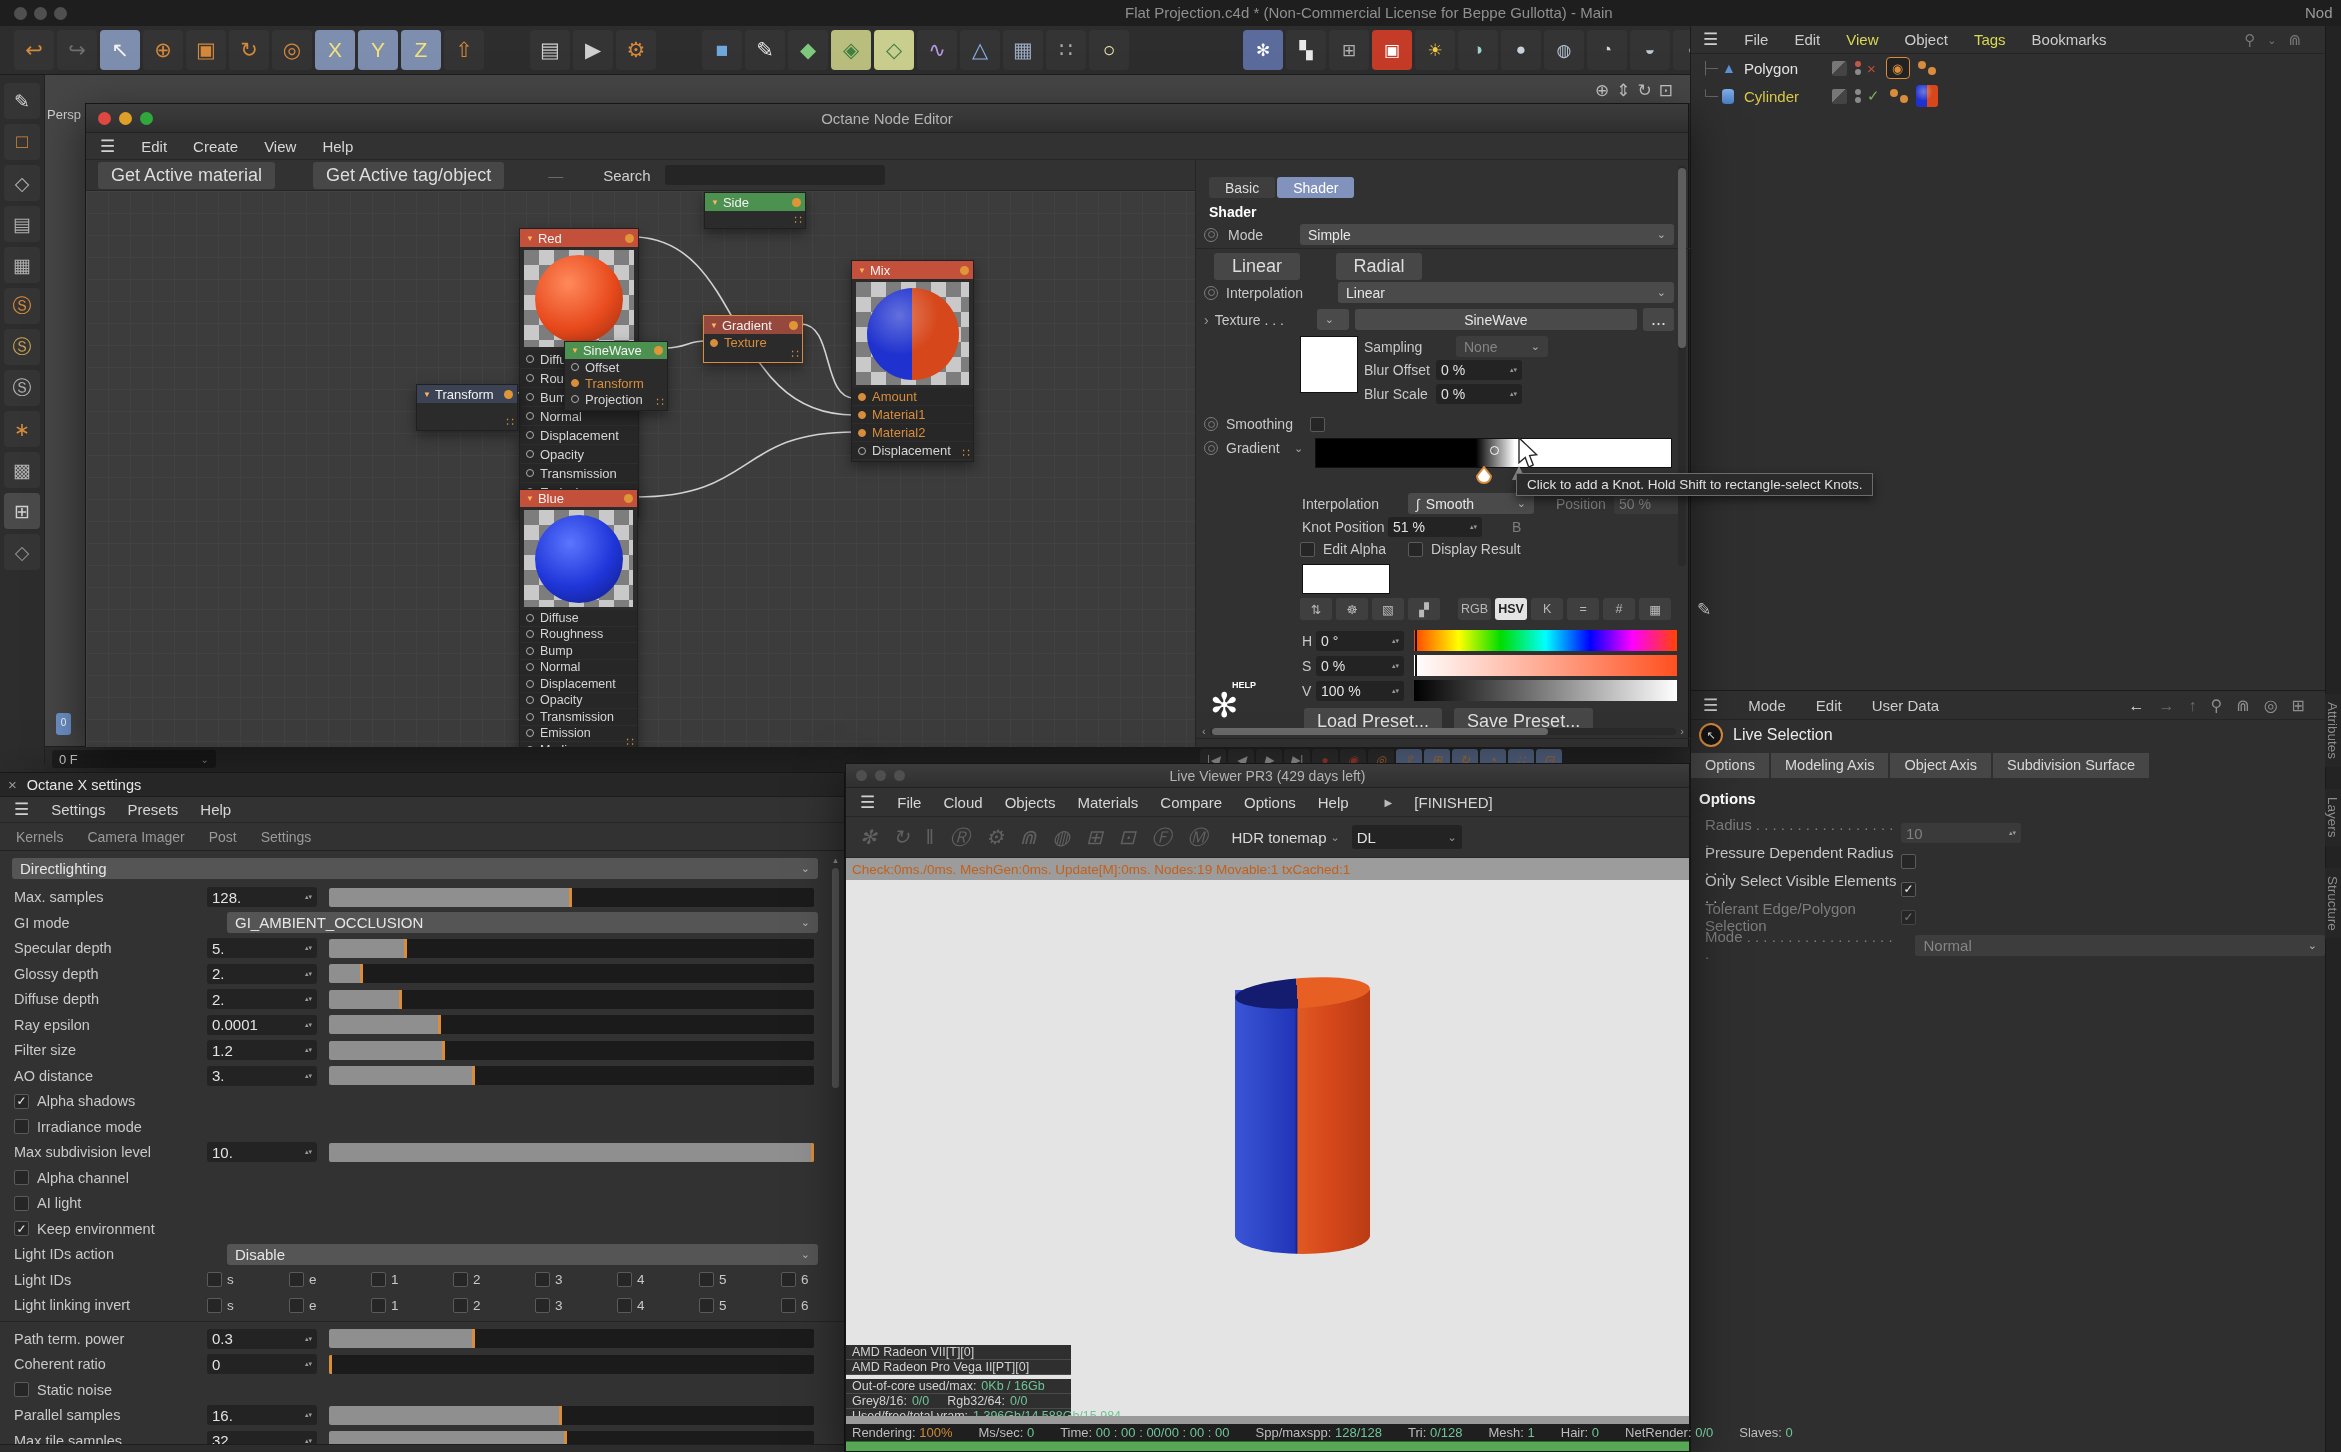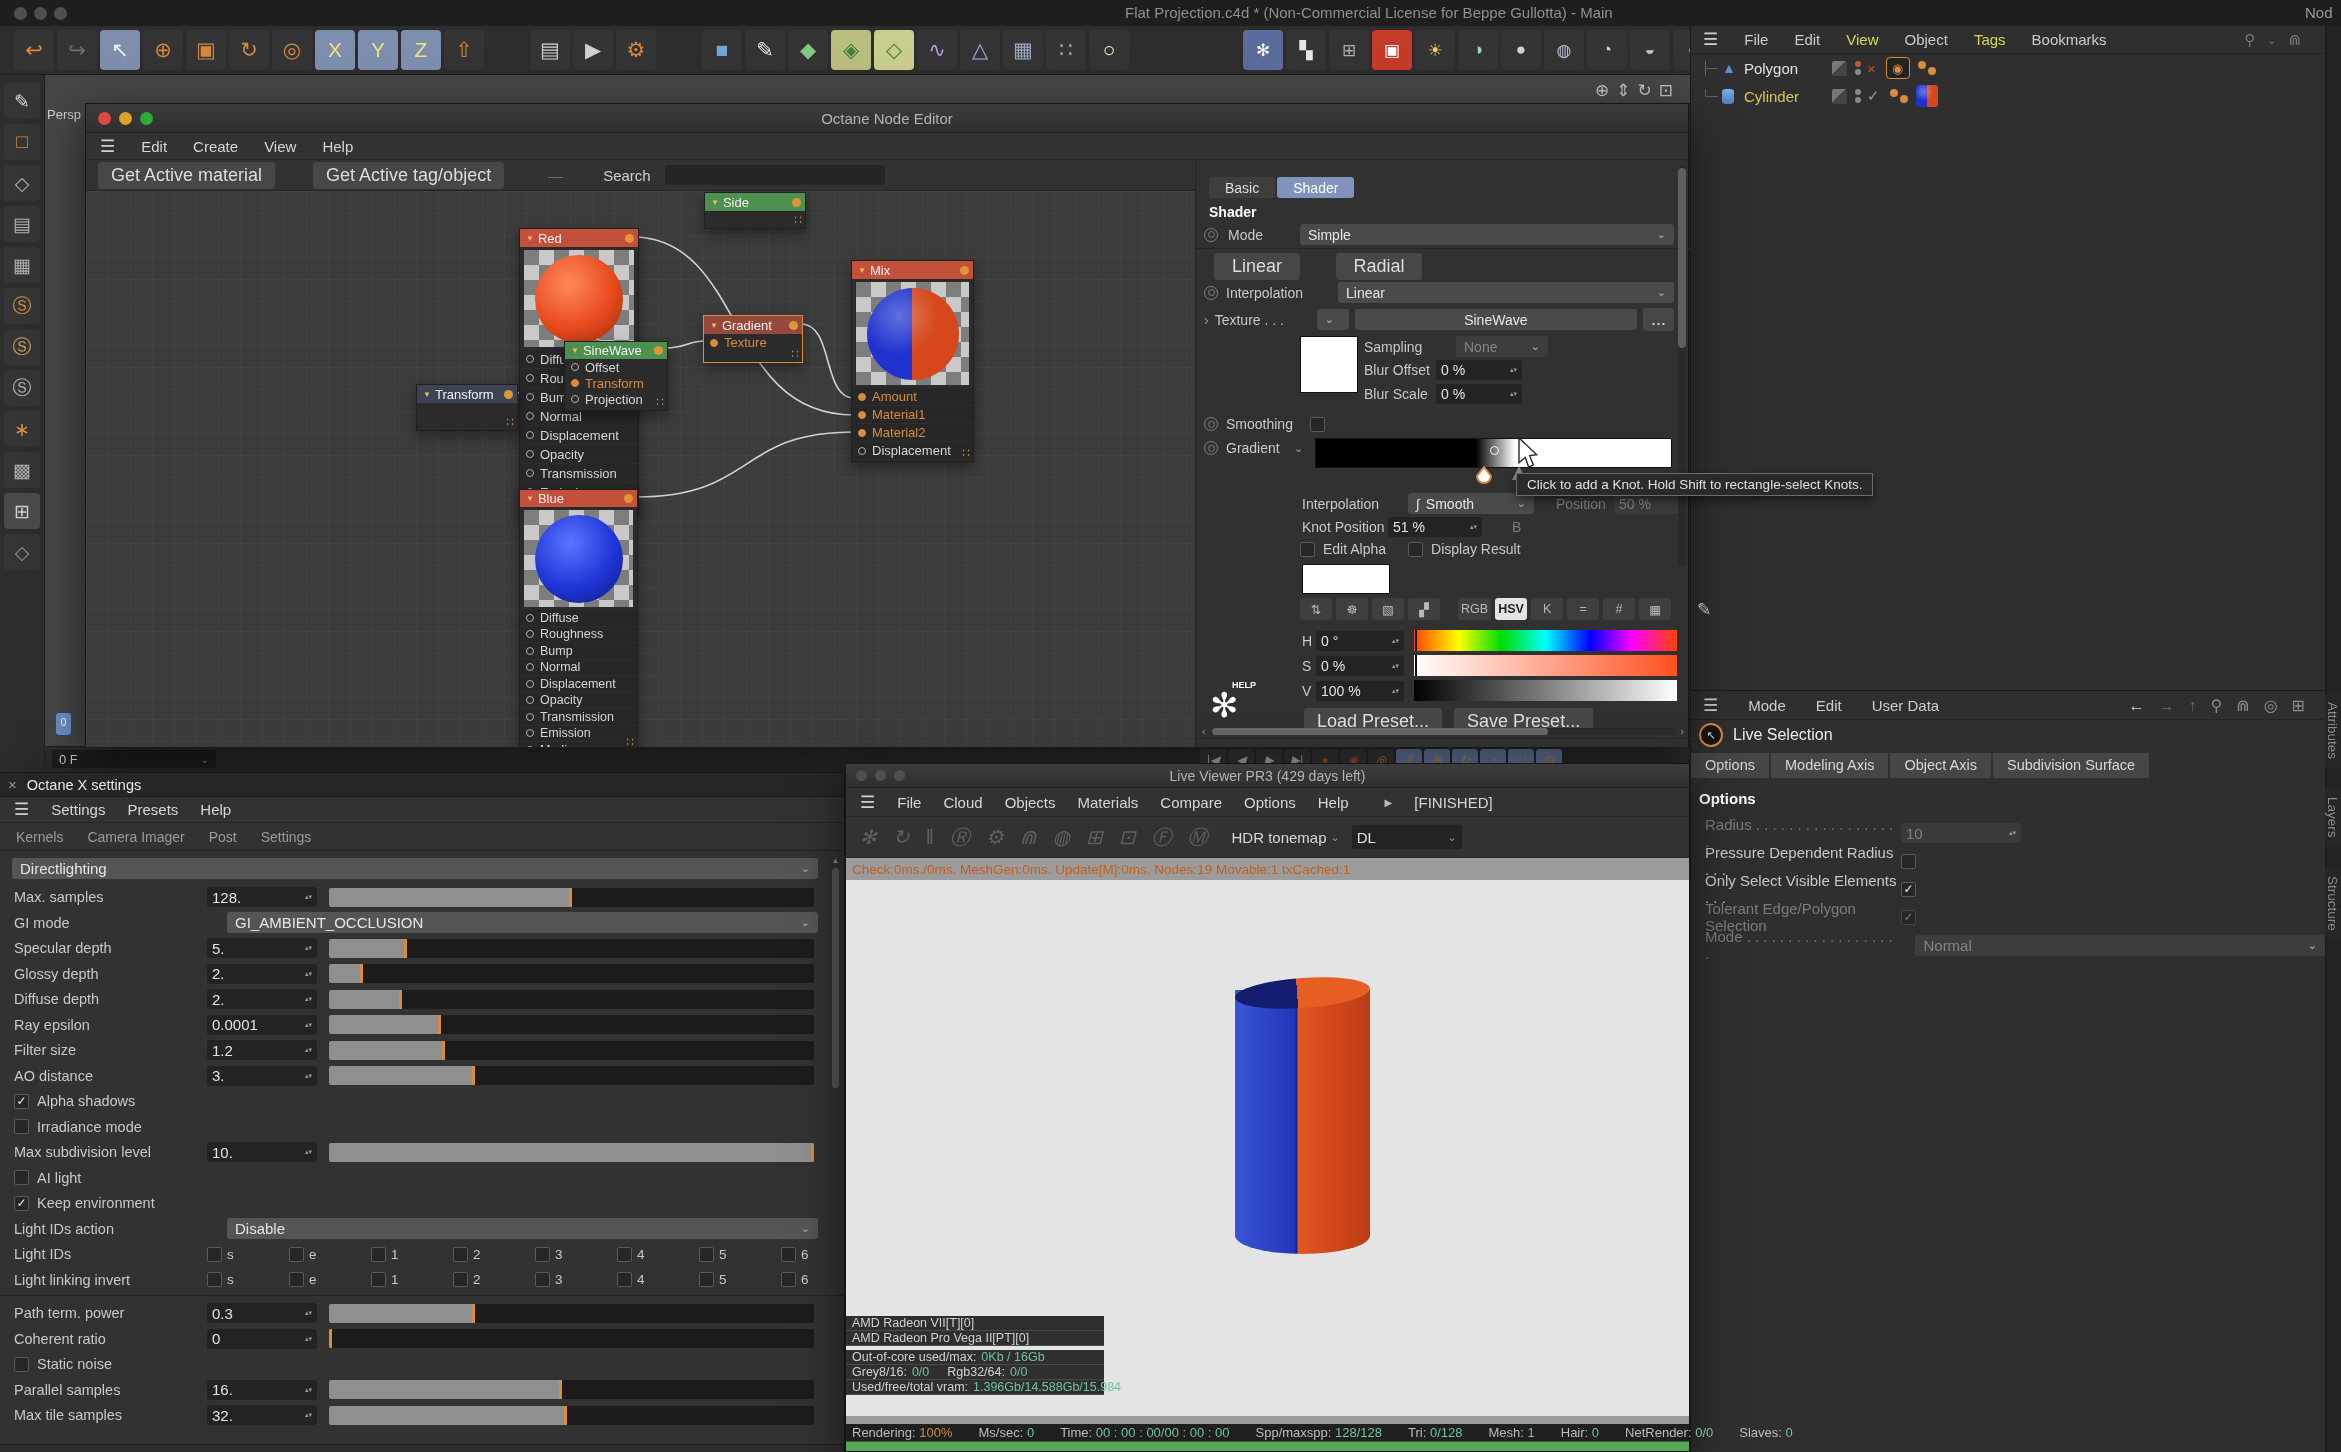--- a/index.html
+++ b/index.html
@@ -996,20 +996,25 @@
             <div class="numbox val">
               <span class="cv">10.</span>
               <span class="spin">▴▾</span>
             </div>
             <span class="track">
               <i class="fillbar" style="width: 100%;"></i>
             </span>
 
           </div>
 
+          <div class="ox-item">
+            <span class="cb chk"></span>
+            <span class="lbl">Alpha channel</span>
+
+          </div>
 
           <div class="ox-item">
             <span class="cb chk"></span>
             <span class="lbl">AI light</span>
 
           </div>
 
           <div class="ox-item">
             <span class="cb chk on"></span>
             <span class="lbl">Keep environment</span>
@@ -1220,21 +1225,21 @@
     </div>
     <div style="height:22px;background:#9c9c9c;display:flex;align-items:center;padding-left:6px;color:#c2601c;font-size:13.5px;">Check:0ms./0ms. MeshGen:0ms. Update[M]:0ms. Nodes:19 Movable:1 txCached:1</div>
 
     <div style="position:relative;height:536px;background:#e4e4e4;overflow:hidden;">
 
       <div class="r" style="left:389px;top:98px;width:135px;height:276px;">
         <div style="position:absolute;left:0;top:12px;right:0;bottom:0;background:linear-gradient(90deg,#3a55d6 0,#2135b8 44%,#16208a 46%,#e05a22 46.5%,#d6471b 70%,#b93c14 100%);border-radius:0 0 50% 50%/0 0 7% 7%;"></div>
         <div style="position:absolute;left:0;top:0;width:100%;height:30px;border-radius:50%;background:linear-gradient(90deg,#131c6e 0 46%,#e85f24 46%);transform:rotate(-4deg);"></div>
       </div>
 
-      <div class="r" style="left:0px;top:436px;width:258px;">
+      <div class="r" style="left:0px;top:465px;width:225px;">
         <div class="inforow">AMD Radeon VII[T][0]</div>
         <div class="inforow" style="margin-bottom:4px;">AMD Radeon Pro Vega II[PT][0]</div>
         <div class="inforow">
             <span>Out-of-core used/max:</span>
             <b>0Kb / 16Gb</b>
           </div>
         <div class="inforow">
           <span>Grey8/16:</span>
             <b>0/0</b>
           <span style="margin-left:18px;">Rgb32/64:</span>

